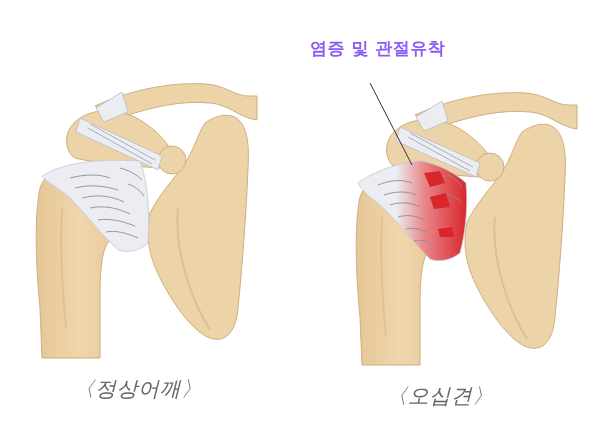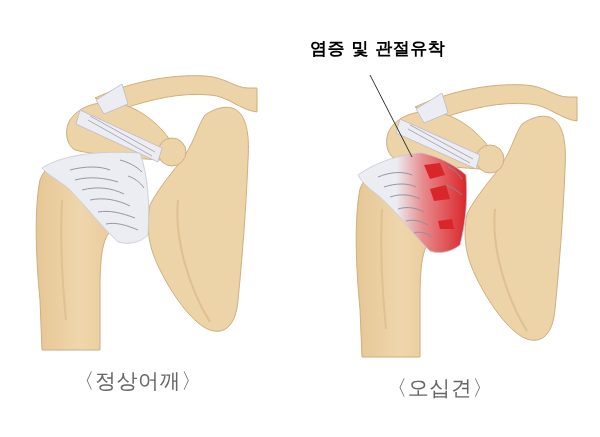--- a/index.html
+++ b/index.html
@@ -1,24 +1,24 @@
 <!DOCTYPE html>
 <html><head>
   <meta charset="utf-8">
   <style>
     html, body { margin: 0; padding: 0; background: #ffffff; }
     body { width: 600px; height: 437px; position: relative; overflow: hidden; font-family: "DejaVu Sans", sans-serif; }
-    .panel { position: absolute; top: 0; width: 300px; height: 393px; }
+    .panel { position: absolute; top: 8px; width: 300px; height: 393px; font-style: italic; }
     .panel-left { left: 0; }
     .panel-right { left: 300px; margin-top: 7px; }
     .panel svg { position: absolute; left: 0; top: 0; }
     .caption { position: absolute; top: 367px; width: 300px; text-align: center; font-size: 21px; color: #666666; letter-spacing: 0.5px; font-family: "DejaVu Sans", sans-serif; }
     .panel-left .caption { left: -12px; }
     .panel-right .caption { left: -10px; }
-    .callout-label { position: absolute; left: 310px; top: 37px; font-size: 17px; font-weight: bold; color: #000000; font-family: "DejaVu Sans", sans-serif; letter-spacing: 0.5px; }
+    .callout-label { position: absolute; left: 310px; top: 37px; font-size: 17px; font-weight: bold; color: #8b5cf6; font-family: "DejaVu Sans", sans-serif; letter-spacing: 0.5px; }
   </style>
 </head>
 <body>
 
 <div class="panel panel-left">
   <svg width="300" height="437" viewBox="0 0 300 437">
     <defs>
       <linearGradient id="boneGradL" x1="0" y1="0" x2="1" y2="0">
         <stop offset="0" stop-color="#E6C796"></stop>
         <stop offset="0.5" stop-color="#EFD6AC"></stop>

